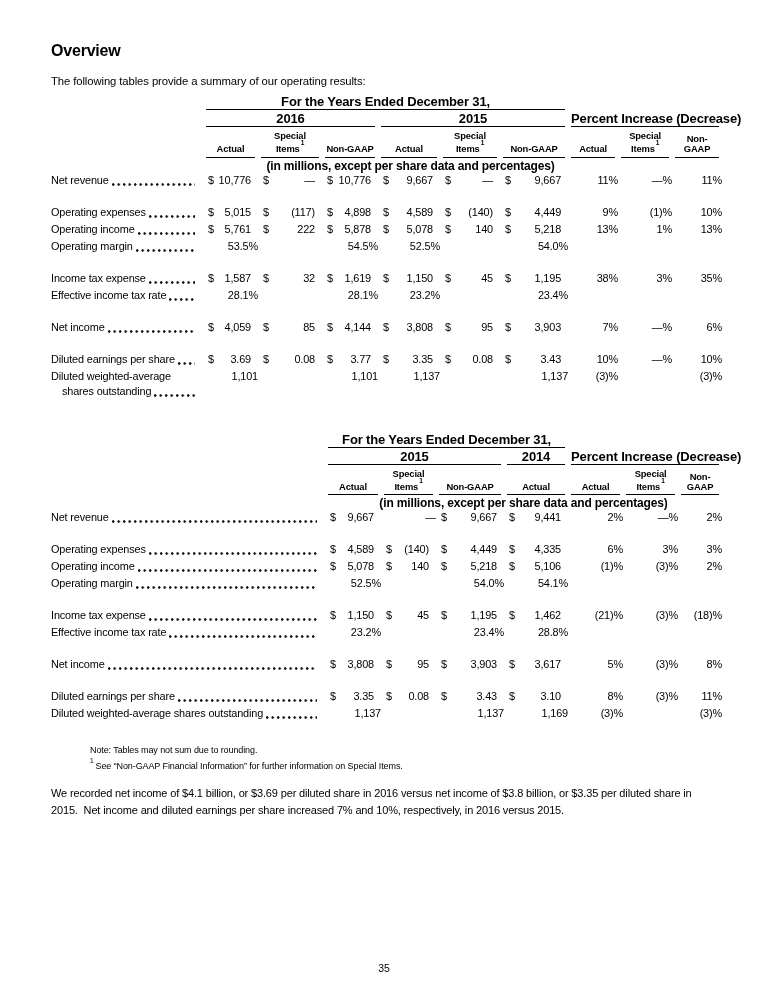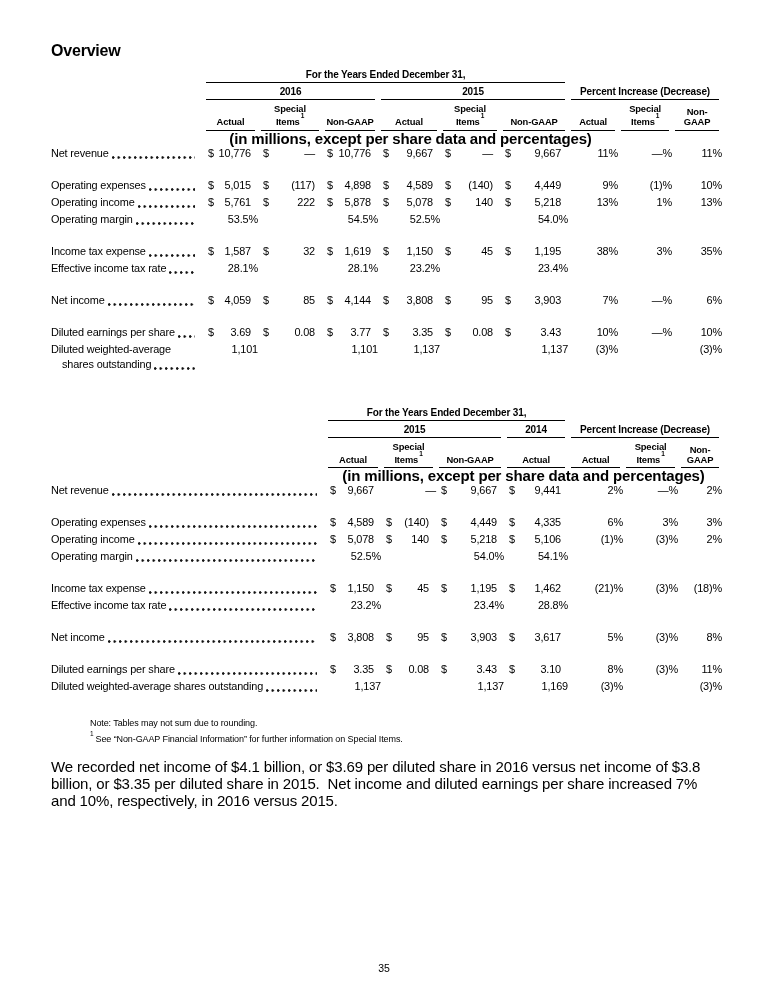--- a/index.html
+++ b/index.html
@@ -9,58 +9,59 @@
   h1.title{font-size:16px;font-weight:bold;margin:0;letter-spacing:-0.2px;}
   .intro{font-size:11.3px;margin:15px 0 0;letter-spacing:-0.1px;}
 
   table.fin{border-collapse:collapse;table-layout:fixed;width:671px;}
   table.fin td{padding:0;white-space:nowrap;letter-spacing:-0.15px;}
   .t1{margin-top:9px;}
   .t2{margin-top:34px;}
 
   
   .rbox{border-bottom:1.2px solid #000;text-align:center;font-weight:bold;
-        font-size:10px;line-height:11px;padding-bottom:2px;margin:0 3px;}
+        font-size:13px;line-height:11px;padding-bottom:2px;margin:0 3px;}
   tr.gr td{padding-top:3px;vertical-align:bottom;}
   tr.ch td{padding-top:4px;vertical-align:bottom;}
   .chbox{border-bottom:1.2px solid #000;text-align:center;font-weight:bold;
          font-size:9.4px;line-height:9.8px;padding-bottom:3px;margin:0 3px;}
   .chbox .s1{font-size:6.5px;position:relative;top:-3px;margin-left:1px;}
   tr.uh td{padding-top:2px;}
-  .units{font-weight:bold;font-size:15px;text-align:center;line-height:12px;}
+  .units{font-weight:bold;font-size:12px;text-align:center;line-height:12px;}
 
   
   table.fin tbody td{font-size:10.9px;line-height:17px;vertical-align:baseline;}
   tr.gap td{padding-top:15px;}
   tr.tall td{vertical-align:bottom;}
   .rl .l1{line-height:13px;padding-top:2px;}
   .leader{display:flex;}
   .leader span{white-space:nowrap;}
   .leader::after{content:"";flex:1 1 auto;height:3px;align-self:flex-end;
       margin:0 8px 3px 3px;
       background:radial-gradient(circle at 1.2px 1.5px,#111 1px,rgba(0,0,0,0) 1.5px) left bottom/5.5px 3px repeat-x;}
   .l2{padding-left:11px;line-height:17px;}
   .mw{display:flex;justify-content:space-between;align-items:baseline;padding:0 7px 0 5px;}
   td.pnum,td.pctm,td.pctg{text-align:right;}
   td.pnum{padding-right:7px;}
   td.pctm{padding-right:1px;}
   td.pctg{padding-right:8px;}
 
   .notes{margin:22px 0 11px 39px;font-size:9px;line-height:12.5px;letter-spacing:-0.1px;}
   .notes sup{font-size:6.5px;position:relative;top:-2px;margin-right:2px;}
-  .closing{margin:13px 0 0;font-size:15px;line-height:17px;max-width:668px;
+  .closing{margin:13px 0 0;font-size:11px;line-height:17px;max-width:668px;
            letter-spacing:-0.15px;white-space:pre-wrap;}
   .pageno{position:absolute;left:0;right:0;bottom:26px;text-align:center;font-size:10.5px;}
 </style>
 </head>
 <body>
 
 <div class="page">
 
   <h1 class="title">Overview</h1>
+  <p class="intro">The following tables provide a summary of our operating results:</p>
 
   <table class="fin t1">
     <colgroup>
       <col style="width:152px">
         <col style="width:55px">
         <col style="width:64px">
         <col style="width:56px">
       <col style="width:62px">
         <col style="width:60px">
         <col style="width:68px">

